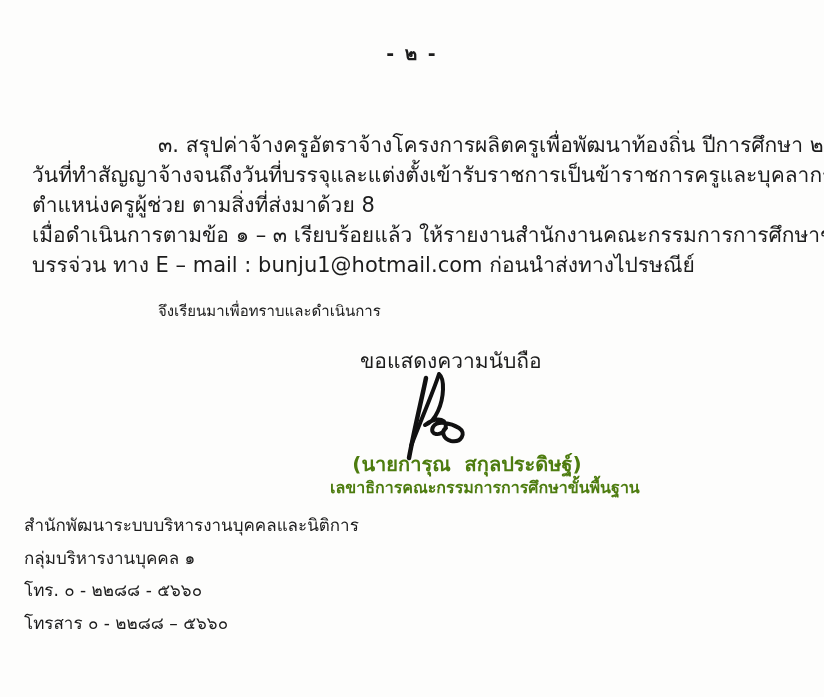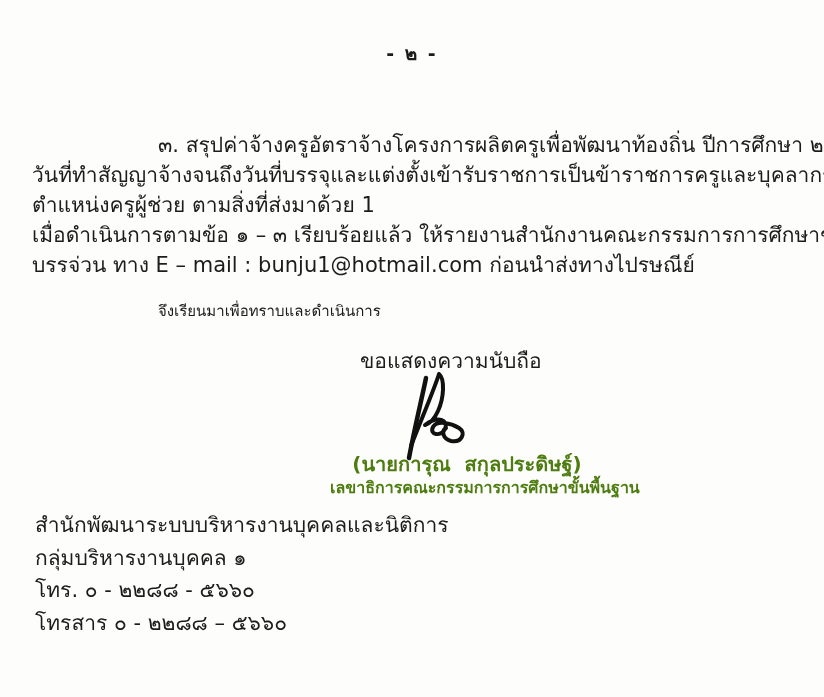--- a/index.html
+++ b/index.html
@@ -47,36 +47,36 @@
     white-space:pre;
     line-height:26px;
   }
   .signer-title{
     font-size:16px;font-weight:bold;
     line-height:21px;
     white-space:nowrap;
     margin-left:8px;
   }
   .footer-block{
-    position:absolute;left:35px;top:509px;
-    font-size:21px;line-height:32.5px;
+    position:absolute;left:24px;top:509px;
+    font-size:17px;line-height:32.5px;
   }
   .footer-block .line{white-space:nowrap;}
 </style>
 </head>
 <body>
 
 <div class="page">
 
   <div class="page-number">- ๒ -</div>
 
   <div class="para">
     <div class="line indent">๓. สรุปค่าจ้างครูอัตราจ้างโครงการผลิตครูเพื่อพัฒนาท้องถิ่น ปีการศึกษา ๒๕๕๙ ตั้งแต่</div>
     <div class="line">วันที่ทำสัญญาจ้างจนถึงวันที่บรรจุและแต่งตั้งเข้ารับราชการเป็นข้าราชการครูและบุคลากรทางการศึกษา</div>
-    <div class="line">ตำแหน่งครูผู้ช่วย ตามสิ่งที่ส่งมาด้วย 1</div>
+    <div class="line">ตำแหน่งครูผู้ช่วย ตามสิ่งที่ส่งมาด้วย 8</div>
     <div class="line">เมื่อดำเนินการตามข้อ ๑ – ๓ เรียบร้อยแล้ว ให้รายงานสำนักงานคณะกรรมการการศึกษาขั้นพื้นฐานทราบ</div>
     <div class="line">บรรจ่วน ทาง E – mail : bunju1@hotmail.com ก่อนนำส่งทางไปรษณีย์</div>
   </div>
 
   <div class="closing-line">จึงเรียนมาเพื่อทราบและดำเนินการ</div>
 
   <div class="salutation">ขอแสดงความนับถือ</div>
 
   <svg class="signature-svg" width="96" height="100" viewBox="0 0 96 100" fill="none" stroke="#111111" stroke-linecap="round" stroke-linejoin="round">
     <path d="M38,12 C34,32 27,60 21,92" stroke-width="4.5"></path>

